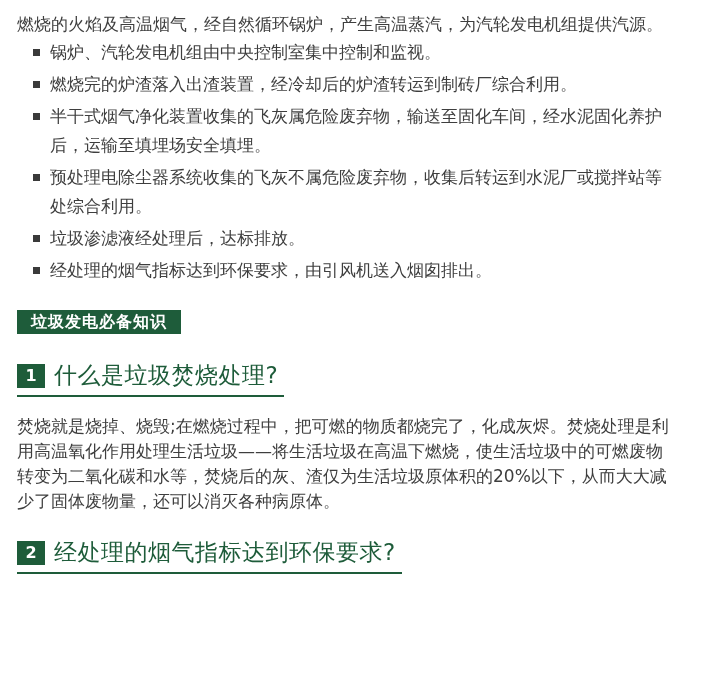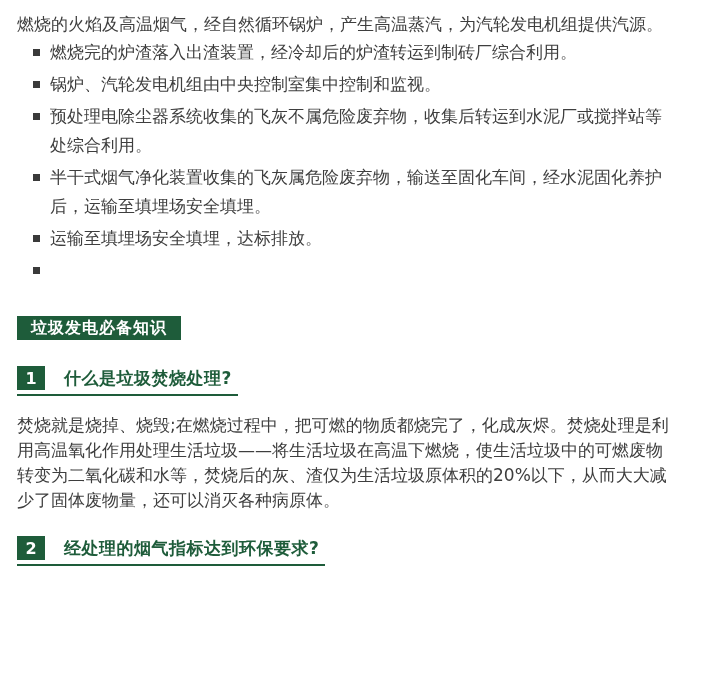--- a/index.html
+++ b/index.html
@@ -40,21 +40,21 @@
     height: 7px;
     background: #3a3a3a;
     margin: 11px 10px 0 16px;
   }
   .bullet-text {
     font-size: 17px;
     line-height: 29px;
   }
   .banner {
     display: inline-block;
-    margin-top: 39px;
+    margin-top: 22px;
     background: var(--green);
     color: #ffffff;
     font-size: 16px;
     font-weight: bold;
     line-height: 17px;
     padding: 3px 14px 4px 14px;
     letter-spacing: 1px;
   }
   .section { margin-top: 26px; }
   .section.second { margin-top: 23px; }
@@ -71,62 +71,63 @@
     height: 24px;
     background: var(--green);
     color: #ffffff;
     font-size: 16px;
     font-weight: bold;
     display: flex;
     align-items: center;
     justify-content: center;
   }
   .section-title {
-    margin-left: 19px;
+    margin-left: 9px;
     color: var(--green);
-    font-size: 17px;
-    font-weight: bold;
+    font-size: 23px;
+    font-weight: normal;
     letter-spacing: 0.5px;
   }
   .section-body {
     margin: 17px 0 0 0;
     font-size: 17px;
     line-height: 25px;
   }
 </style>
 </head>
 <body>
 
 <div class="page">
 
   <p class="intro">燃烧的火焰及高温烟气，经自然循环锅炉，产生高温蒸汽，为汽轮发电机组提供汽源。</p>
 
   <ul class="bullets">
     <li class="bullet-item">
       <span class="bullet-marker"></span>
+      <span class="bullet-text">锅炉、汽轮发电机组由中央控制室集中控制和监视。</span>
+    </li>
+    <li class="bullet-item">
+      <span class="bullet-marker"></span>
       <span class="bullet-text">燃烧完的炉渣落入出渣装置，经冷却后的炉渣转运到制砖厂综合利用。</span>
     </li>
     <li class="bullet-item">
       <span class="bullet-marker"></span>
-      <span class="bullet-text">锅炉、汽轮发电机组由中央控制室集中控制和监视。</span>
+      <span class="bullet-text">半干式烟气净化装置收集的飞灰属危险废弃物，输送至固化车间，经水泥固化养护后，运输至填埋场安全填埋。</span>
     </li>
     <li class="bullet-item">
       <span class="bullet-marker"></span>
       <span class="bullet-text">预处理电除尘器系统收集的飞灰不属危险废弃物，收集后转运到水泥厂或搅拌站等处综合利用。</span>
     </li>
     <li class="bullet-item">
       <span class="bullet-marker"></span>
-      <span class="bullet-text">半干式烟气净化装置收集的飞灰属危险废弃物，输送至固化车间，经水泥固化养护后，运输至填埋场安全填埋。</span>
+      <span class="bullet-text">垃圾渗滤液经处理后，达标排放。</span>
     </li>
     <li class="bullet-item">
       <span class="bullet-marker"></span>
-      <span class="bullet-text">运输至填埋场安全填埋，达标排放。</span>
-    </li>
-    <li class="bullet-item">
-      <span class="bullet-marker"></span>
+      <span class="bullet-text">经处理的烟气指标达到环保要求，由引风机送入烟囱排出。</span>
     </li>
   </ul>
 
   <div class="banner">垃圾发电必备知识</div>
 
   <div class="section">
     <div class="section-header">
       <div class="num-box">1</div>
       <div class="section-title">什么是垃圾焚烧处理?</div>
     </div>

